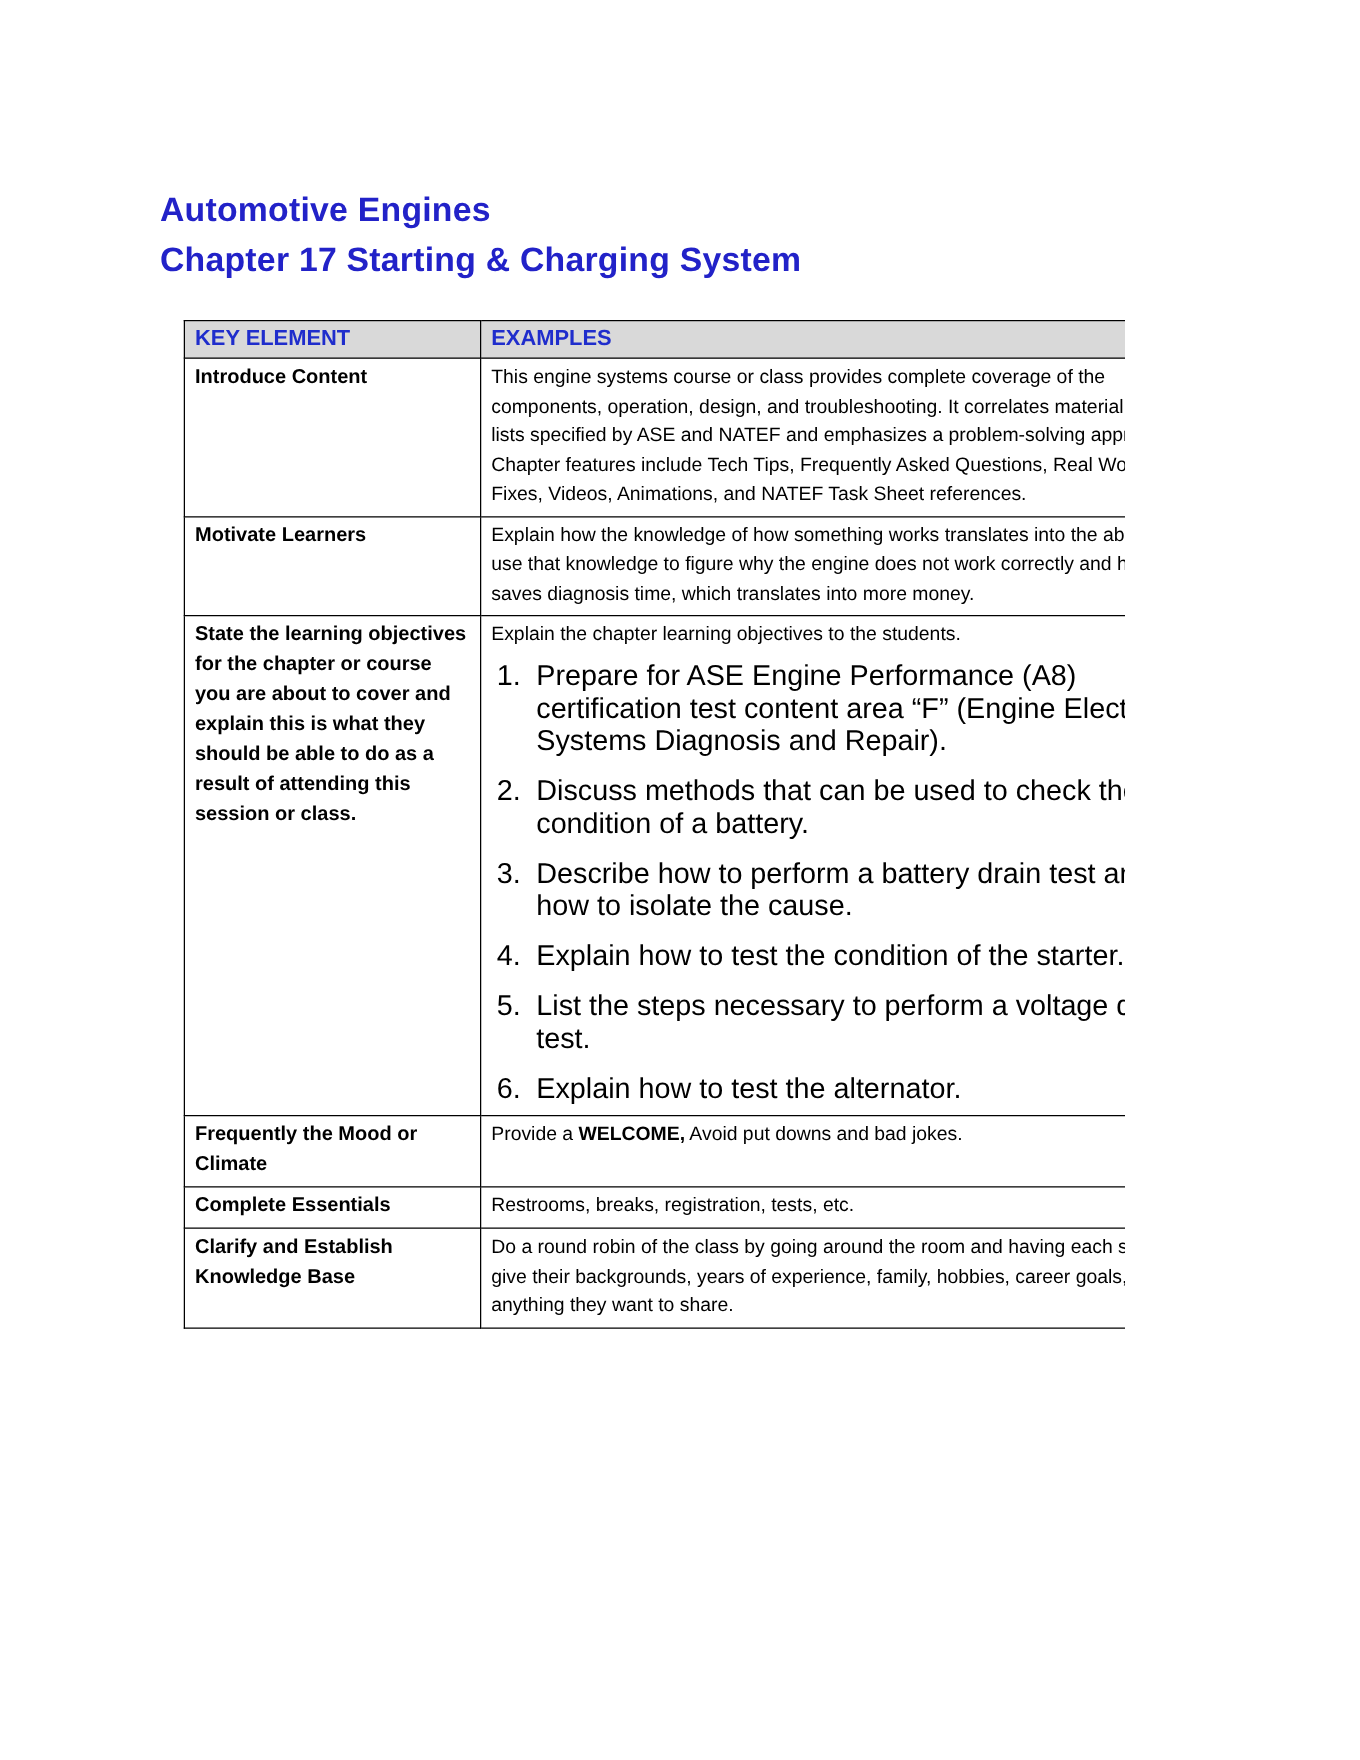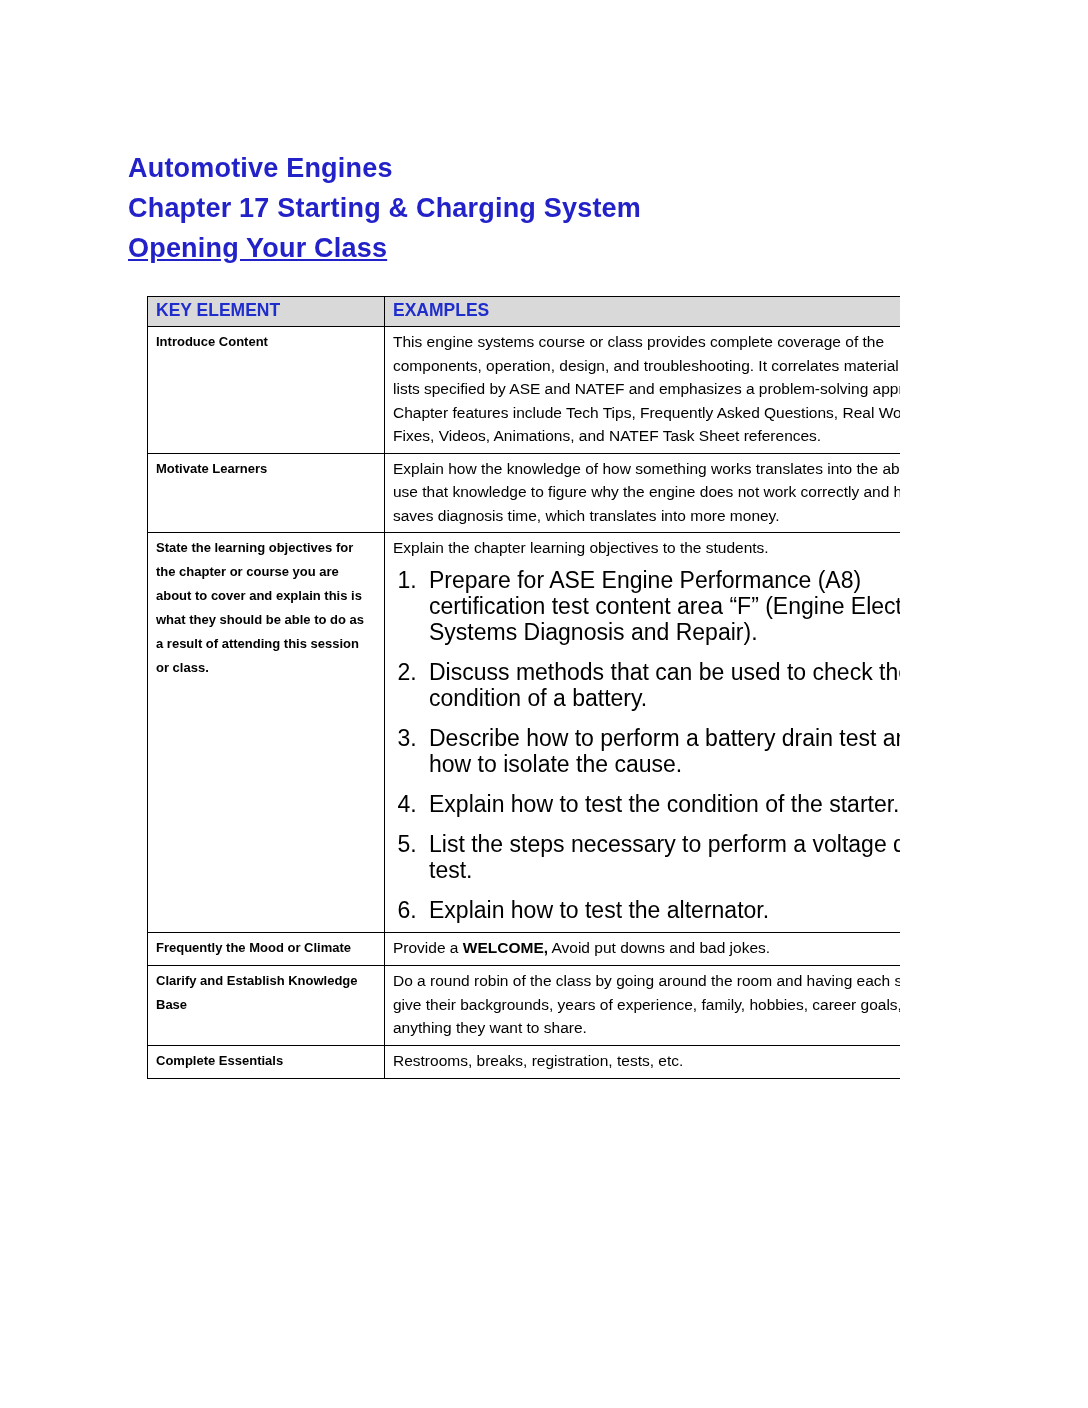--- a/index.html
+++ b/index.html
@@ -46,21 +46,21 @@
   th.header-cell {
     background: #d9d9d9;
     color: #1f2dcc;
     font-size: 17.5px;
     font-weight: bold;
     text-align: left;
     padding: 3px 8px 4px 8px;
   }
   td.key-cell {
     font-weight: bold;
-    font-size: 13px;
+    font-size: 16px;
     line-height: 24px;
   }
   td.example-cell {
     font-size: 15.5px;
     line-height: 23.5px;
   }
   .objectives-intro {
     margin: 0 0 8px 0;
     font-size: 15.5px;
     line-height: 23px;
@@ -80,21 +80,20 @@
 </style>
 </head>
 <body>
 
 <div class="page">
   <div class="content">
 
     <div class="title-block">
       <h1 class="doc-title">Automotive Engines</h1>
       <h1 class="doc-title">Chapter 17 Starting &amp; Charging System</h1>
-      <h1 class="doc-title underlined">Opening Your Class</h1>
     </div>
 
     <table class="lesson-table">
       <colgroup>
         <col class="key-col">
         <col>
       </colgroup>
       <thead>
         <tr>
           <th class="header-cell">KEY ELEMENT</th>
@@ -124,24 +123,24 @@
             </ol>
           </td>
         </tr>
         <tr>
           <td class="key-cell">Frequently the Mood or Climate</td>
           <td class="example-cell">
             <span>Provide a </span><span class="welcome-word">WELCOME,</span><span> Avoid put downs and bad jokes.</span>
           </td>
         </tr>
         <tr>
+          <td class="key-cell">Complete Essentials</td>
+          <td class="example-cell">Restrooms, breaks, registration, tests, etc.</td>
+        </tr>
+        <tr>
           <td class="key-cell">Clarify and Establish Knowledge Base</td>
           <td class="example-cell">Do a round robin of the class by going around the room and having each student give their backgrounds, years of experience, family, hobbies, career goals, or anything they want to share.</td>
-        </tr>
-        <tr>
-          <td class="key-cell">Complete Essentials</td>
-          <td class="example-cell">Restrooms, breaks, registration, tests, etc.</td>
         </tr>
       </tbody>
     </table>
 
   </div>
 </div>
 
 </body></html>

